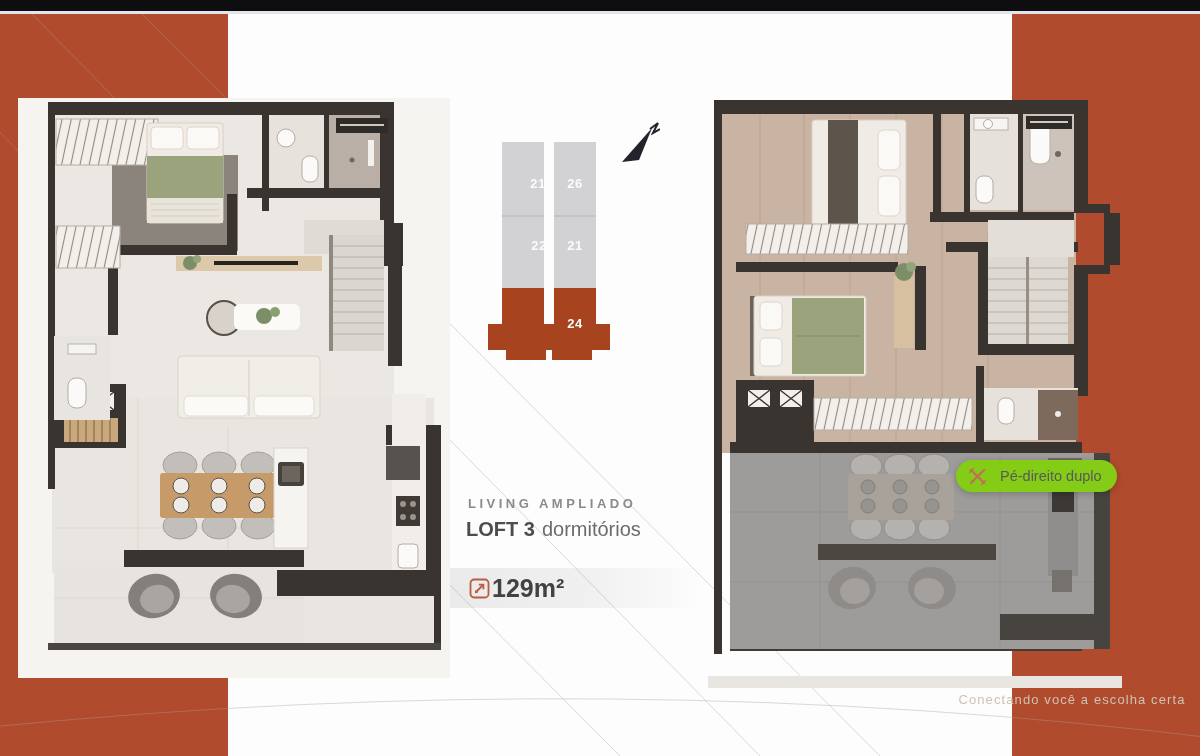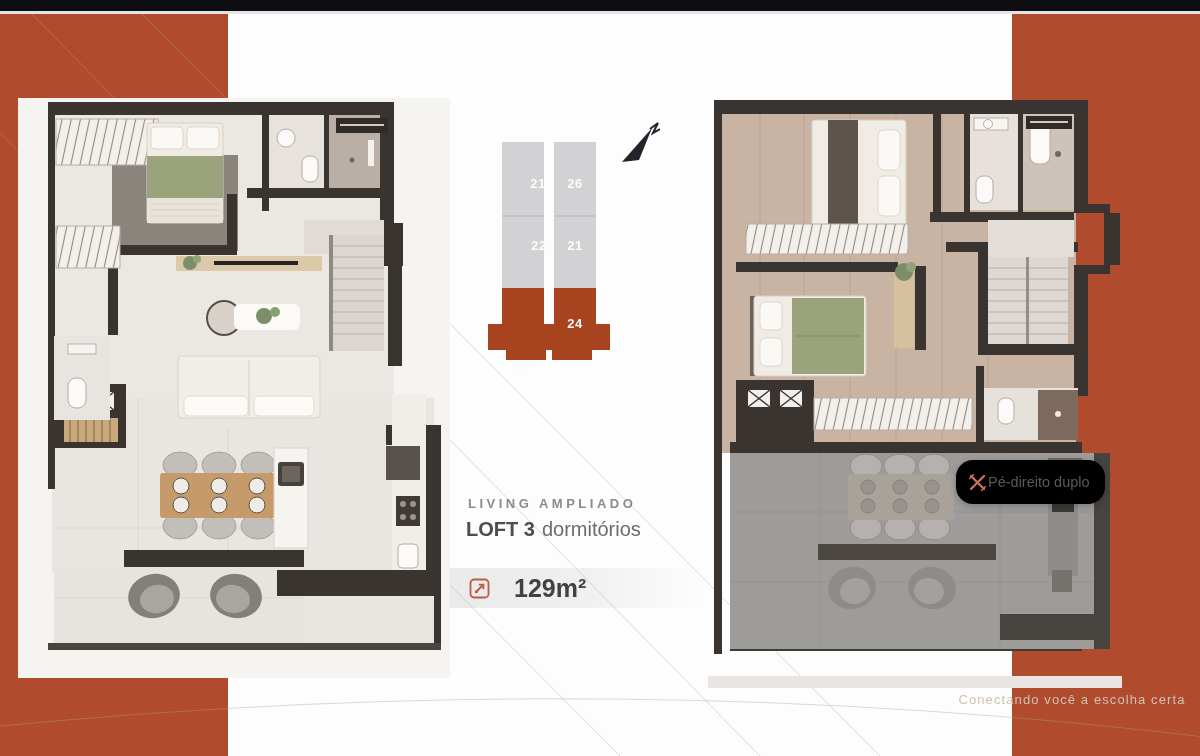--- a/index.html
+++ b/index.html
@@ -24,28 +24,28 @@
   .unit-num{position:absolute;width:42px;text-align:center;color:#fbfbfb;font-size:13px;font-weight:bold;letter-spacing:.5px;z-index:5;}
   
   .north{position:absolute;left:614px;top:120px;width:46px;height:46px;z-index:4;}
   
   .eyebrow{position:absolute;left:468px;top:496px;z-index:5;font-size:13px;font-weight:700;letter-spacing:3.5px;color:#8b8b8b;}
   .title{position:absolute;left:466px;top:518px;z-index:5;font-size:20px;color:#6b6b6b;white-space:nowrap;}
   .title .strong{font-weight:700;color:#4d4d4d;margin-right:7px;}
   .area-bar{
     position:absolute;left:443px;top:568px;width:262px;height:40px;z-index:2;
     background:linear-gradient(90deg,#eaeaea 0%,#f0f0f0 55%,rgba(245,245,245,0) 100%);
-    display:flex;align-items:center;padding-left:25px;gap:23px;box-sizing:border-box;
+    display:flex;align-items:center;padding-left:25px;gap:1px;box-sizing:border-box;
   }
   .area-value{font-size:25px;font-weight:600;color:#424242;}
   
   .badge{
-    position:absolute;left:956px;top:460px;height:44px;z-index:6;
-    background:#000000;border-radius:17px;box-shadow:0 2px 7px rgba(0,0,0,.22);
-    display:flex;align-items:center;gap:0;padding:0 15px 0 11px;
+    position:absolute;left:956px;top:460px;height:32px;z-index:6;
+    background:#84cc16;border-radius:17px;box-shadow:0 2px 7px rgba(0,0,0,.22);
+    display:flex;align-items:center;gap:12px;padding:0 15px 0 11px;
   }
   .badge-label{font-size:14.5px;color:#5a5a5a;font-weight:500;white-space:nowrap;}
   
   .brand{position:absolute;left:948px;top:674px;width:248px;z-index:5;text-align:center;}
   .brand-name{
     font-size:52px;font-weight:400;letter-spacing:5px;line-height:1;
     color:transparent;-webkit-text-stroke:1.2px #c9beb0;
   }
   .brand-tagline{margin-top:18px;font-size:13px;letter-spacing:1.1px;color:#cdc2b4;}
 </style>

